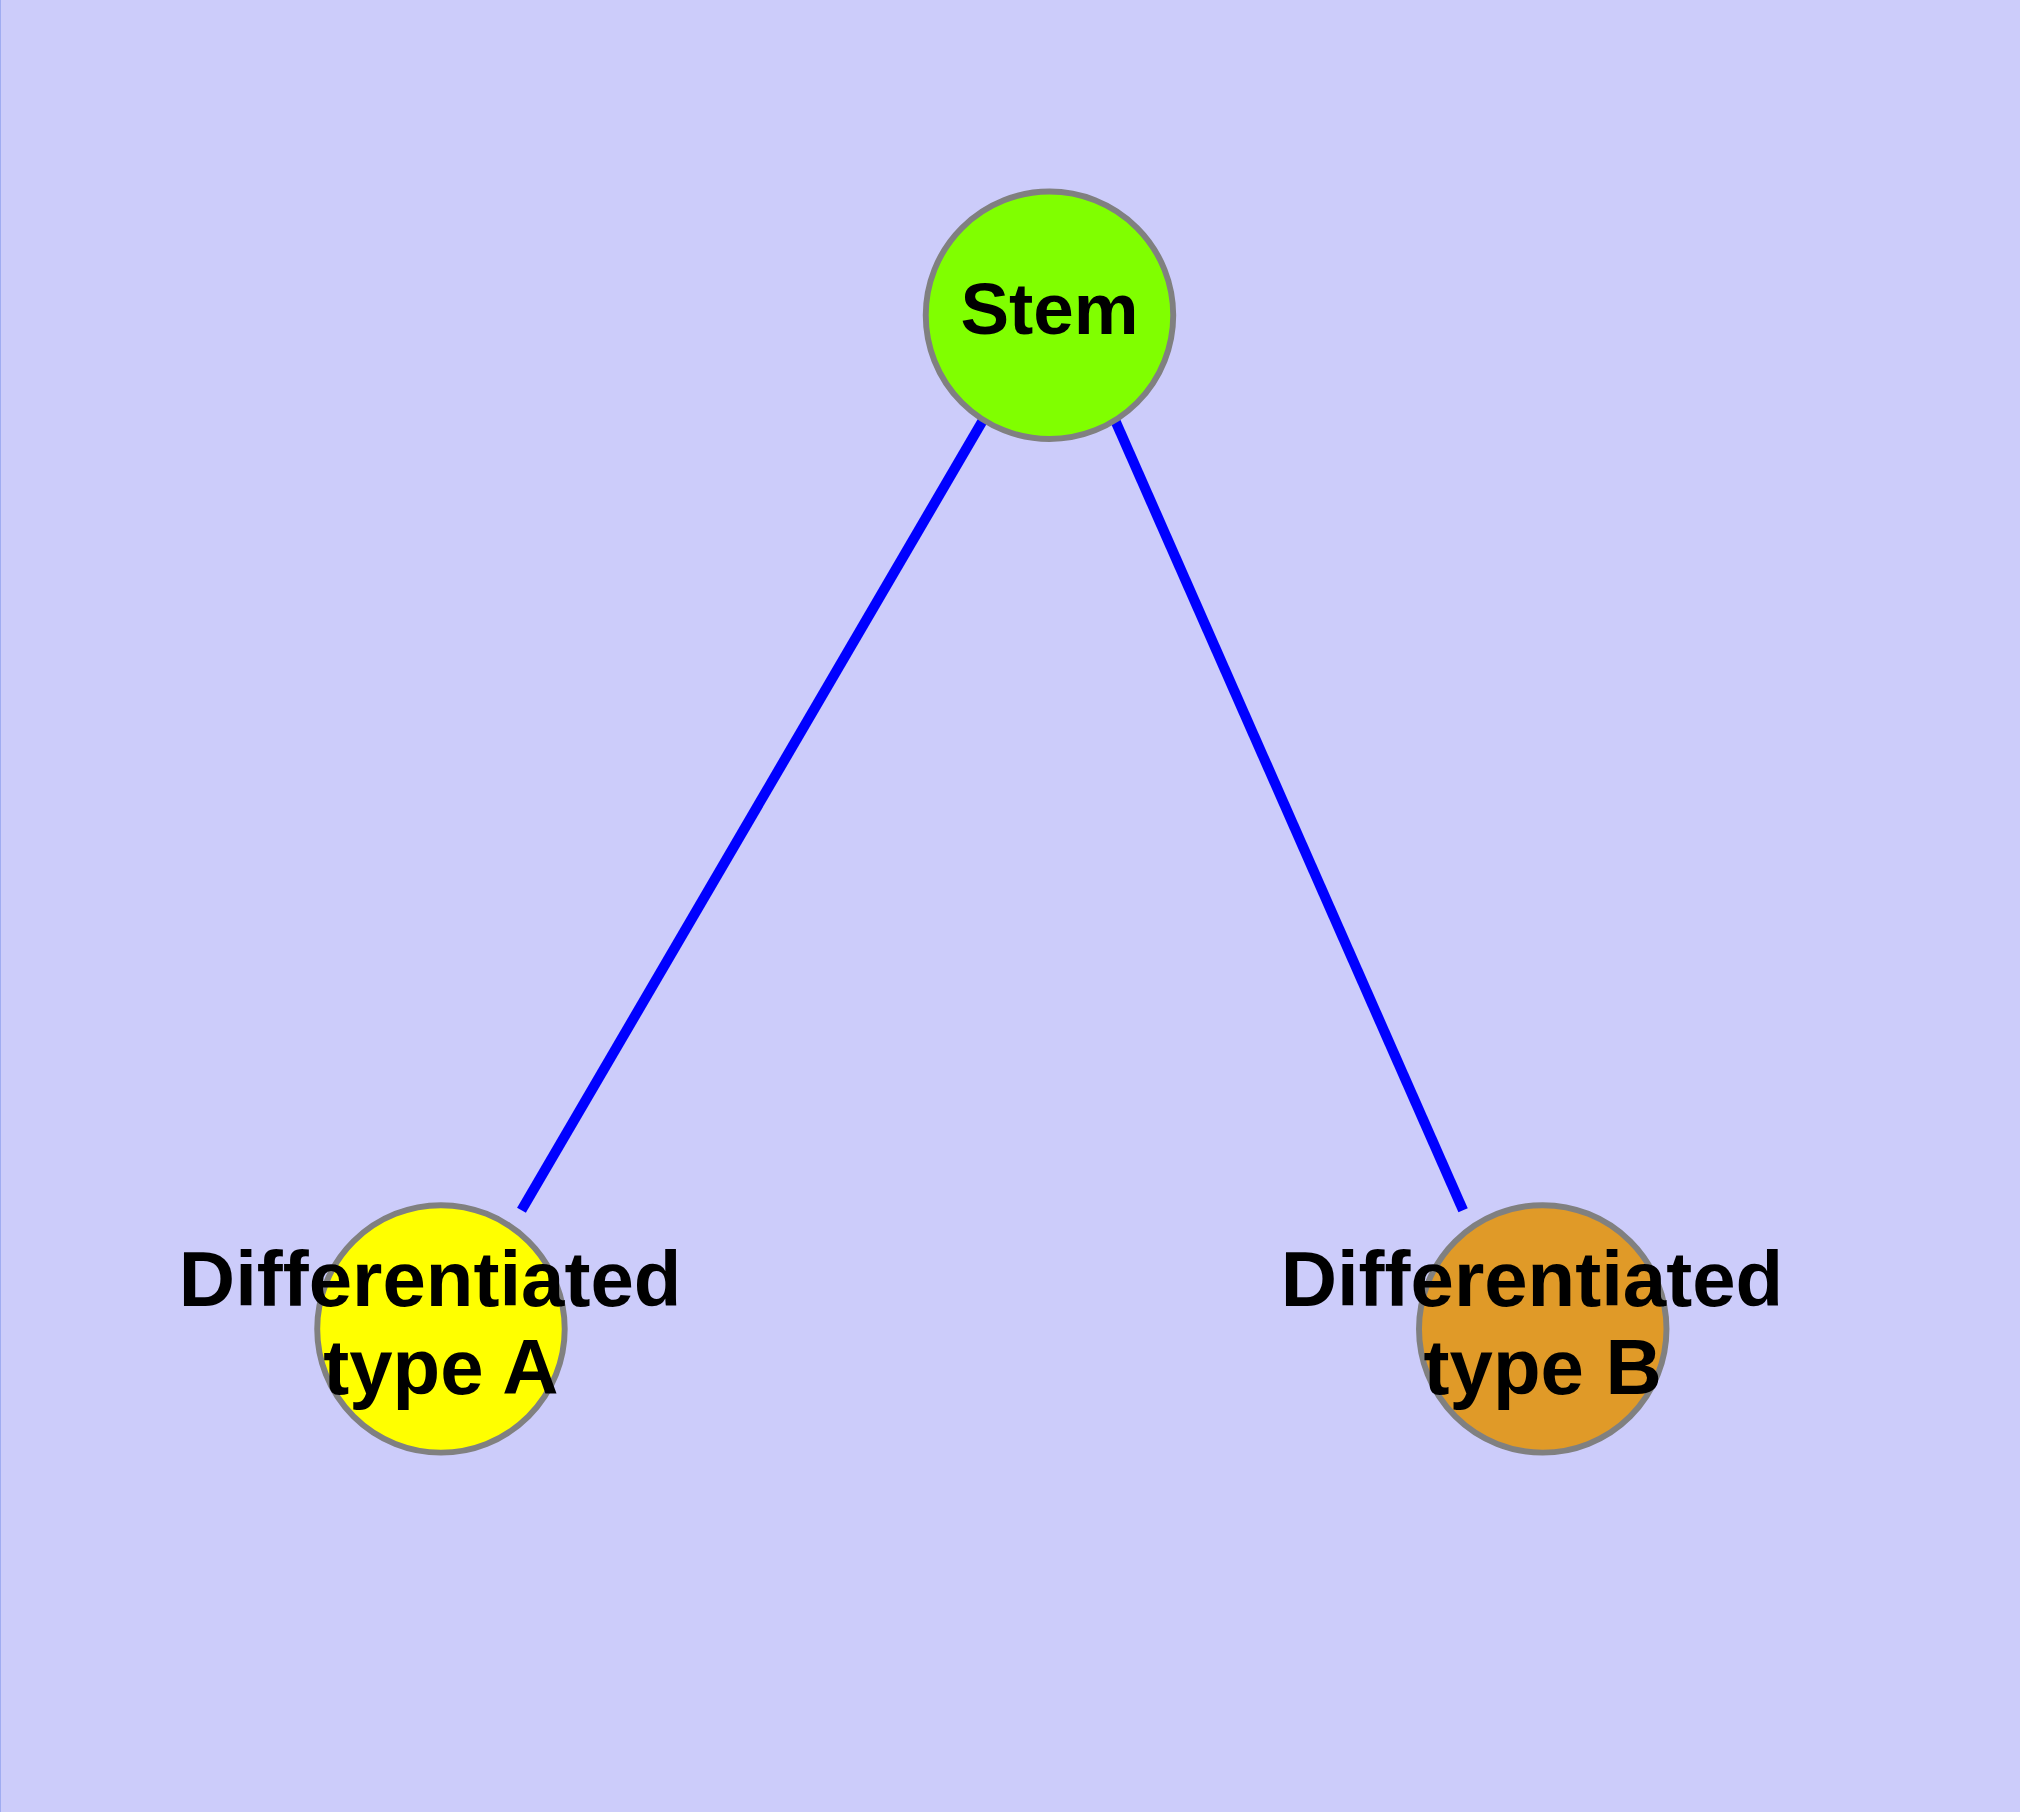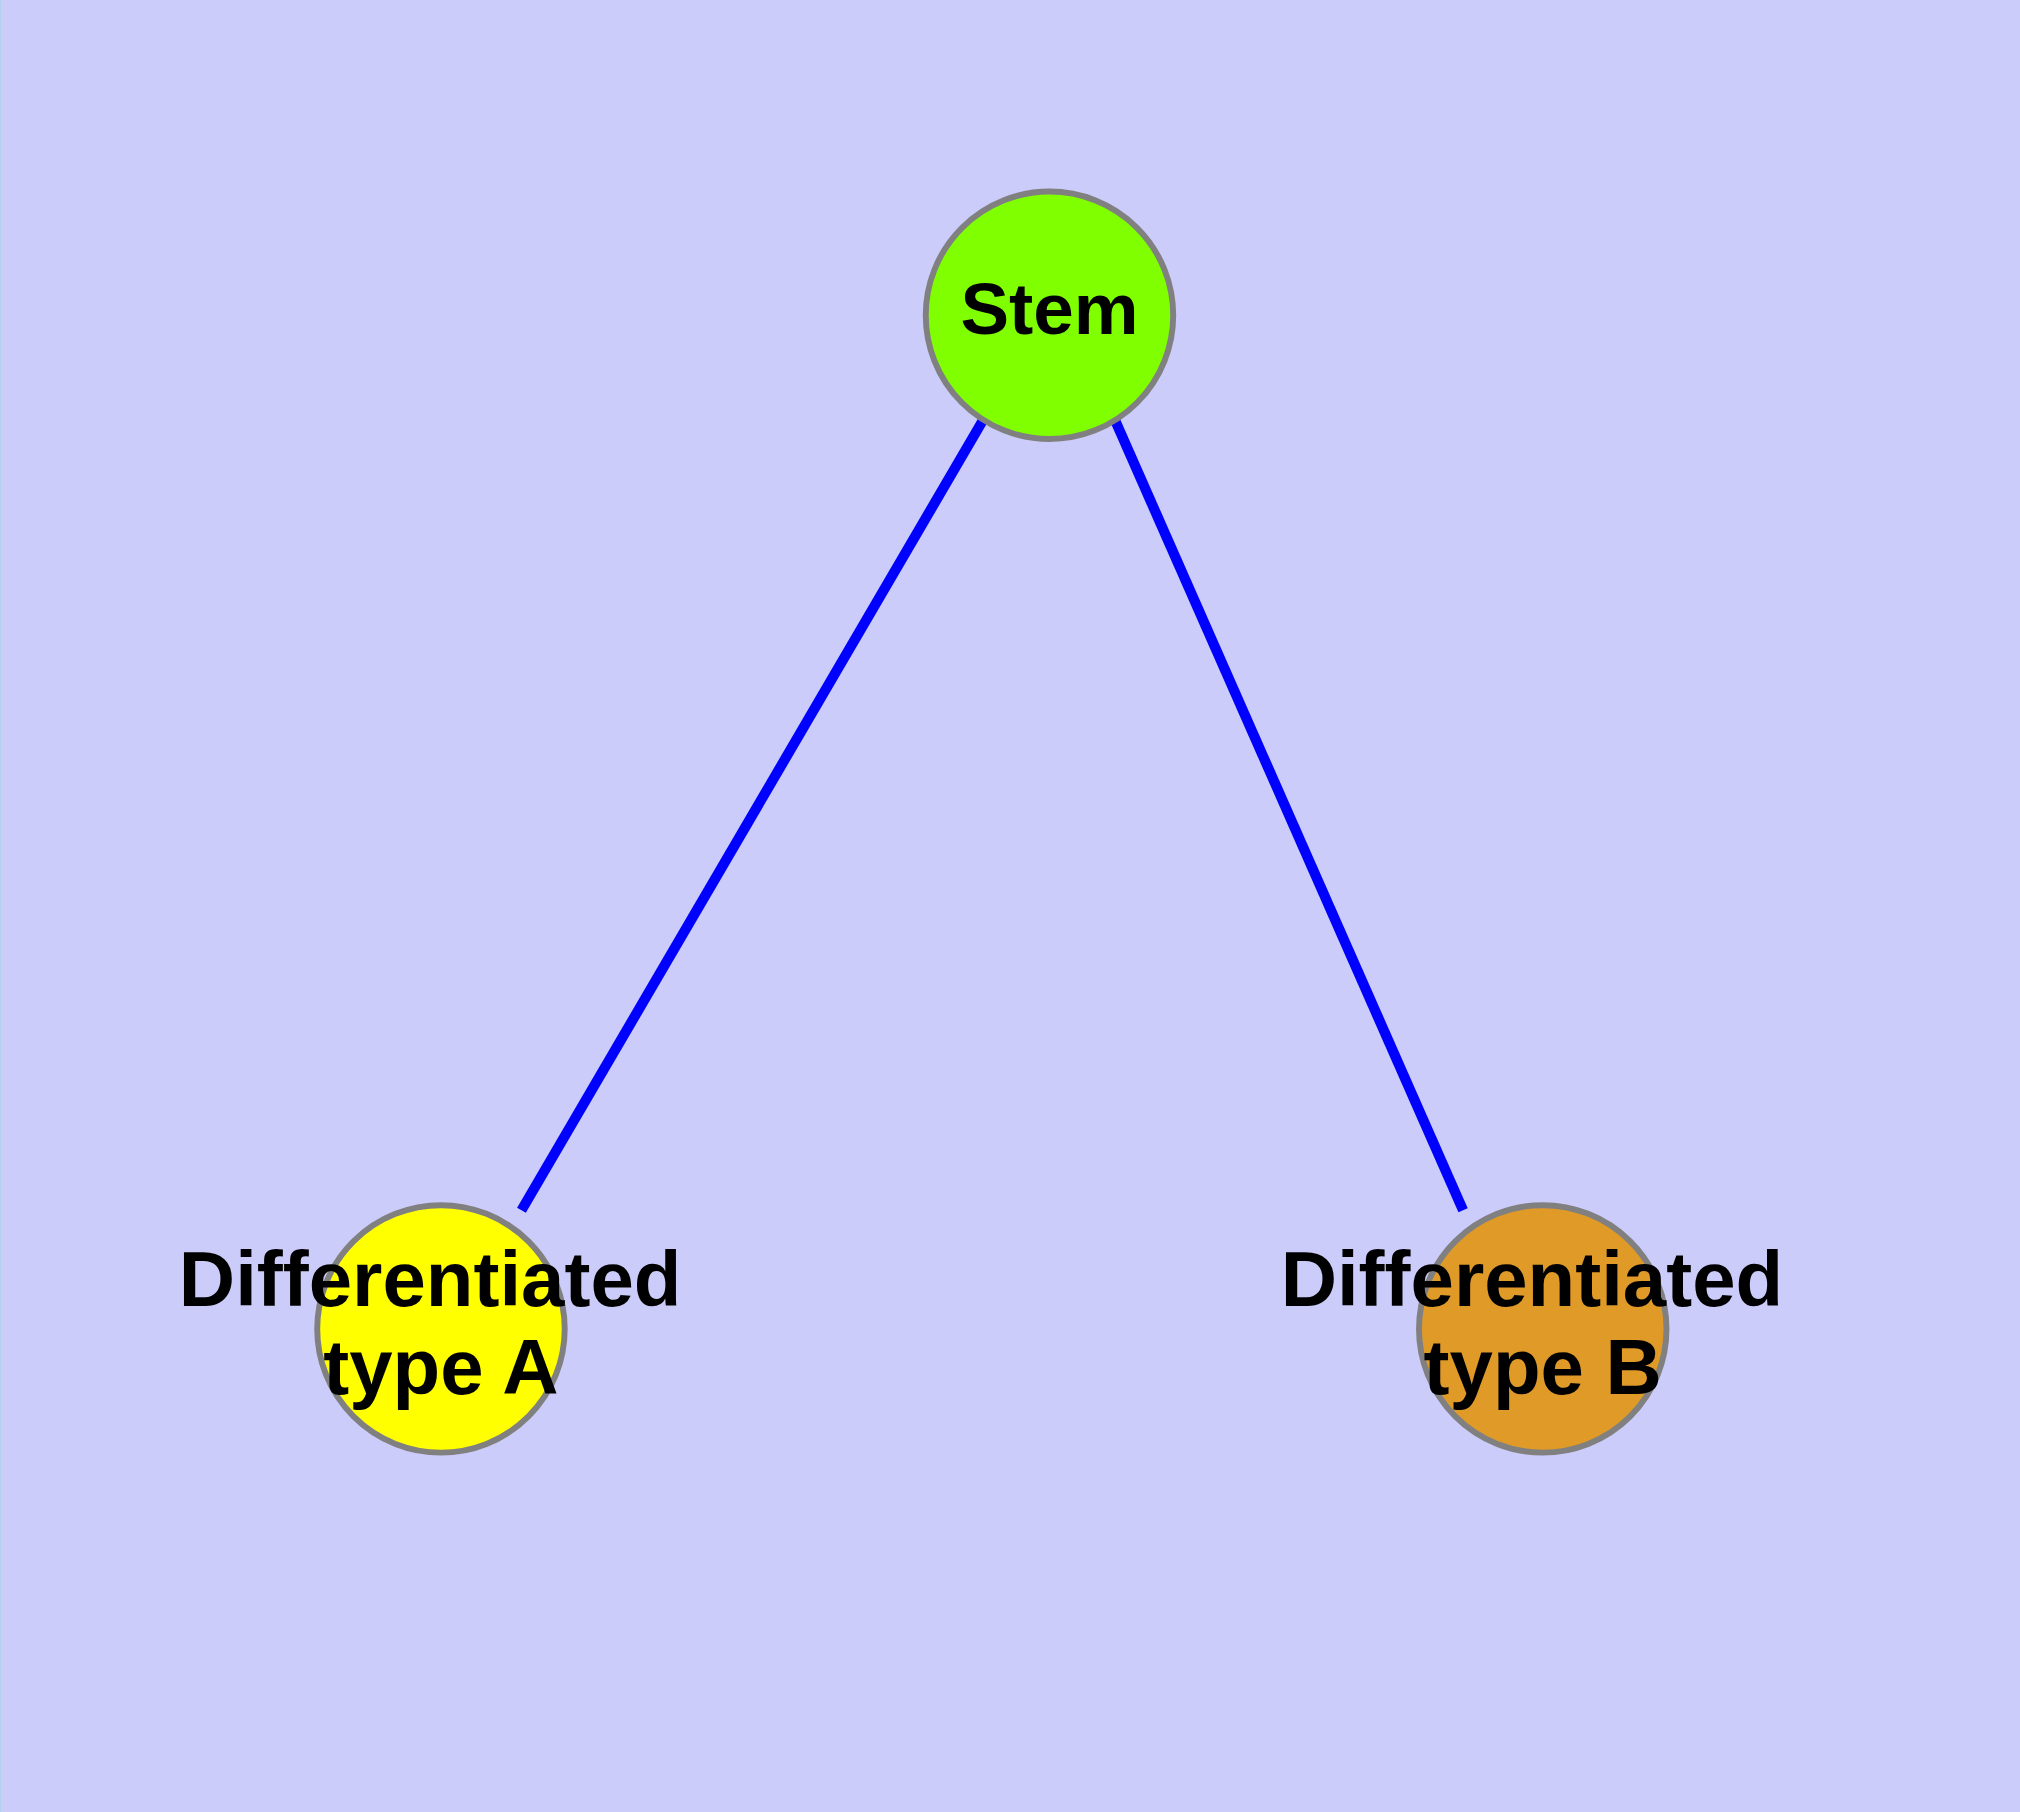--- a/index.html
+++ b/index.html
@@ -8,21 +8,21 @@
     padding: 0;
     background: #ccccfa;
   }
   body {
     font-family: "Liberation Sans", sans-serif;
   }
   #canvas {
     position: relative;
     width: 2021px;
     height: 1812px;
-    background: #5eead4;
+    background: #1d4ed8;
     overflow: hidden;
   }
   #graph-svg {
     position: absolute;
     left: 0;
     top: 0;
     width: 2021px;
     height: 1812px;
     display: block;
   }

